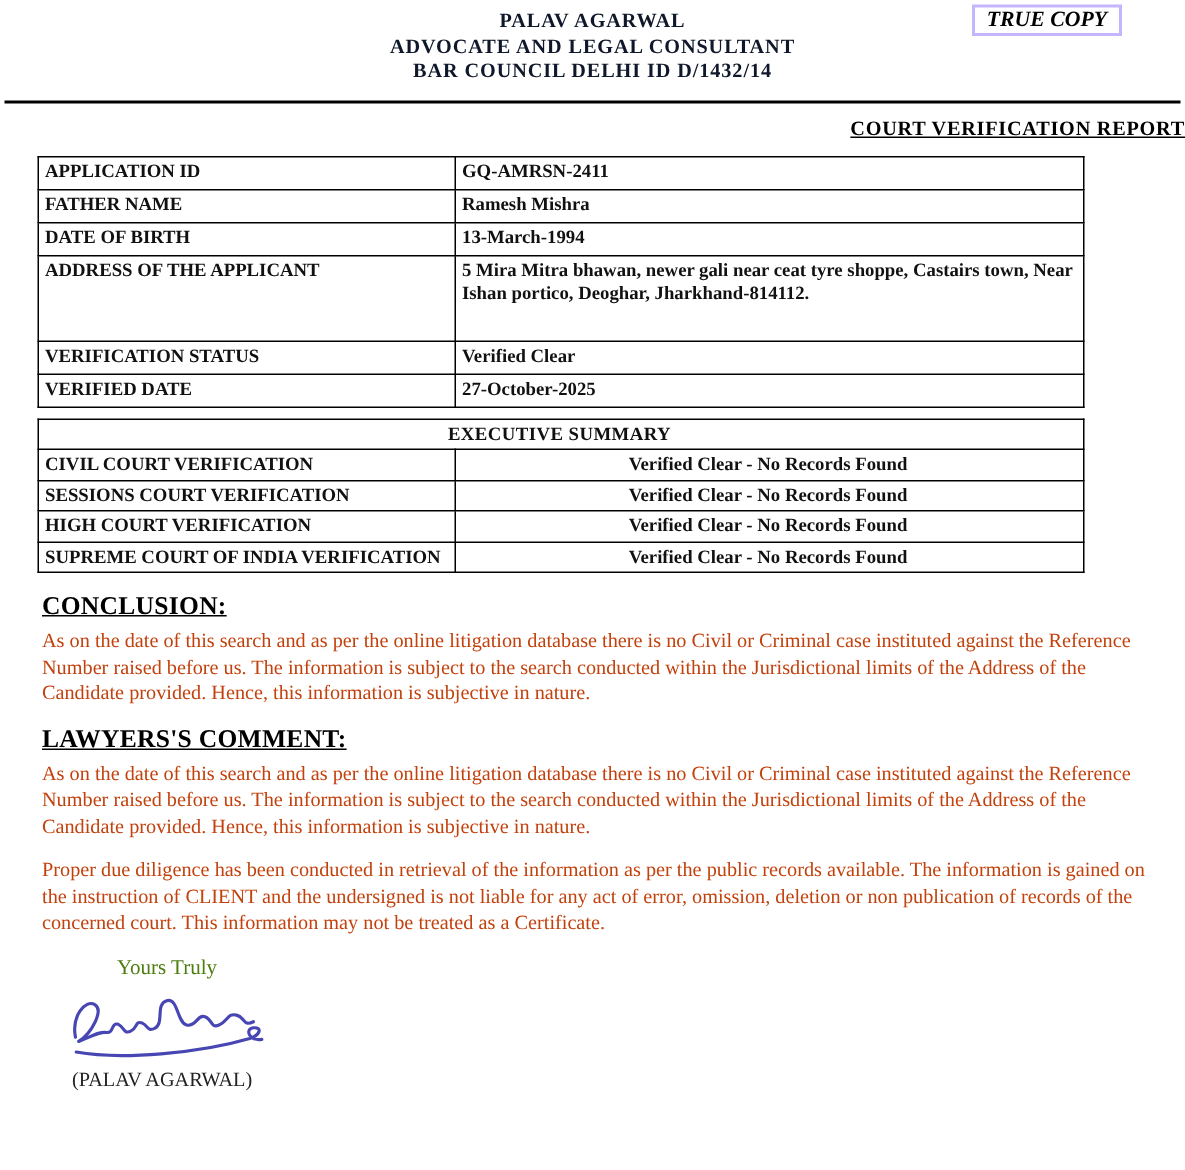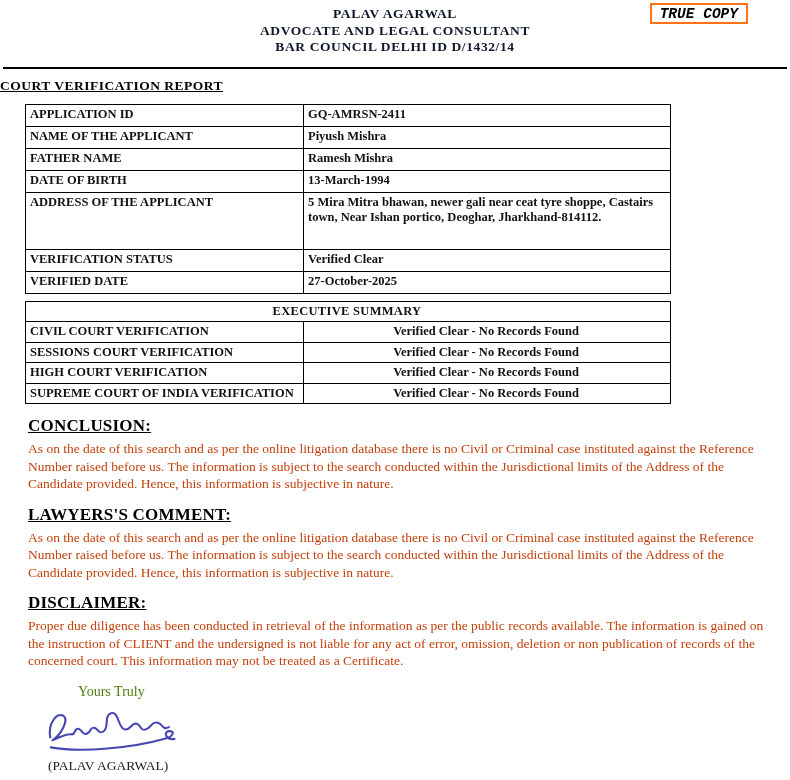--- a/index.html
+++ b/index.html
@@ -12,37 +12,37 @@
   .page { position:relative; width:790px; height:780px; padding-top:6px; }
 
   
   .letterhead { text-align:center; }
   .letterhead .line {
     font-weight:bold; font-size:13.5px; line-height:16.5px;
     letter-spacing:0.6px; color:#0f172a;
   }
   .stamp {
     position:absolute; top:3px; right:42px;
-    border:2px solid #f97316; padding:0 8px; height:21px;
+    border:2px solid #c4b5fd; padding:0 8px; height:21px;
     display:flex; align-items:center;
-    font-family:Liberation Mono, monospace;
+    font-family:Liberation Serif, serif;
     font-style:italic; font-weight:bold; font-size:14.5px; color:#000;
     background:#fff;
   }
   .rule { border:none; border-top:2px solid #000; margin:11px 3px 0 3px; }
 
   .doc-title {
-    margin-top:9px; text-align:left;
+    margin-top:9px; text-align:right;
     font-weight:bold; font-size:13.5px; letter-spacing:0.5px;
     text-decoration:underline; color:#000;
   }
 
   
   table.grid {
-    border-collapse:collapse; width:646px; margin-left:25px;
+    border-collapse:collapse; width:698px; margin-left:25px;
     table-layout:fixed;
   }
   table.grid.applicant { margin-top:10px; }
   table.grid.summary   { margin-top:7px; }
   table.grid, table.grid td, table.grid th { border:1.5px solid #000; }
   table.grid td, table.grid th {
     font-size:12.5px; font-weight:bold; color:#111;
     padding:2px 6px 2px 4px; vertical-align:top; line-height:15.5px;
   }
   table.grid col.c-label { width:278px; }
@@ -89,24 +89,20 @@
 
   <table class="grid applicant">
     <colgroup>
         <col class="c-label">
         <col>
       </colgroup>
     <tbody>
         <tr>
       <td class="label">APPLICATION ID</td>
       <td class="value">GQ-AMRSN-2411</td>
-    </tr>
-    <tr>
-      <td class="label">NAME OF THE APPLICANT</td>
-      <td class="value">Piyush Mishra</td>
     </tr>
     <tr>
       <td class="label">FATHER NAME</td>
       <td class="value">Ramesh Mishra</td>
     </tr>
     <tr>
       <td class="label">DATE OF BIRTH</td>
       <td class="value">13-March-1994</td>
     </tr>
     <tr class="address-row">
@@ -156,21 +152,20 @@
     <div class="heading">CONCLUSION:</div>
     <div class="body">As on the date of this search and as per the online litigation database there is no Civil or Criminal case instituted against the Reference Number raised before us. The information is subject to the search conducted within the Jurisdictional limits of the Address of the Candidate provided. Hence, this information is subjective in nature.</div>
   </div>
 
   <div class="section">
     <div class="heading">LAWYERS'S COMMENT:</div>
     <div class="body">As on the date of this search and as per the online litigation database there is no Civil or Criminal case instituted against the Reference Number raised before us. The information is subject to the search conducted within the Jurisdictional limits of the Address of the Candidate provided. Hence, this information is subjective in nature.</div>
   </div>
 
   <div class="section">
-    <div class="heading">DISCLAIMER:</div>
     <div class="body">Proper due diligence has been conducted in retrieval of the information as per the public records available. The information is gained on the instruction of CLIENT and the undersigned is not liable for any act of error, omission, deletion or non publication of records of the concerned court. This information may not be treated as a Certificate.</div>
   </div>
 
   <div class="closing">Yours Truly</div>
 
   <div class="signature-wrap">
     <svg width="150" height="52" viewBox="0 0 150 52" style="transform:rotate(-3deg);">
       <g fill="none" stroke="#4746b3" stroke-width="2.1" stroke-linecap="round" stroke-linejoin="round">
         <path d="M10 30 C8 16 18 5 24 9 C30 13 21 28 12 33 C21 30 26 27 31 28 C36 29 34 21 39 23 C43 25 42 30 47 28 C52 26 50 21 55 23 C59 25 58 29 63 27 C70 24 64 11 72 9 C80 7 78 25 85 26 C91 27 92 19 97 21 C102 23 100 29 106 27 C112 25 112 19 118 21 C124 23 122 29 129 26"></path>
         <path d="M10 40 C40 47 92 45 126 37 C133 35 135 30 129 30 C123 30 125 39 134 38"></path>

